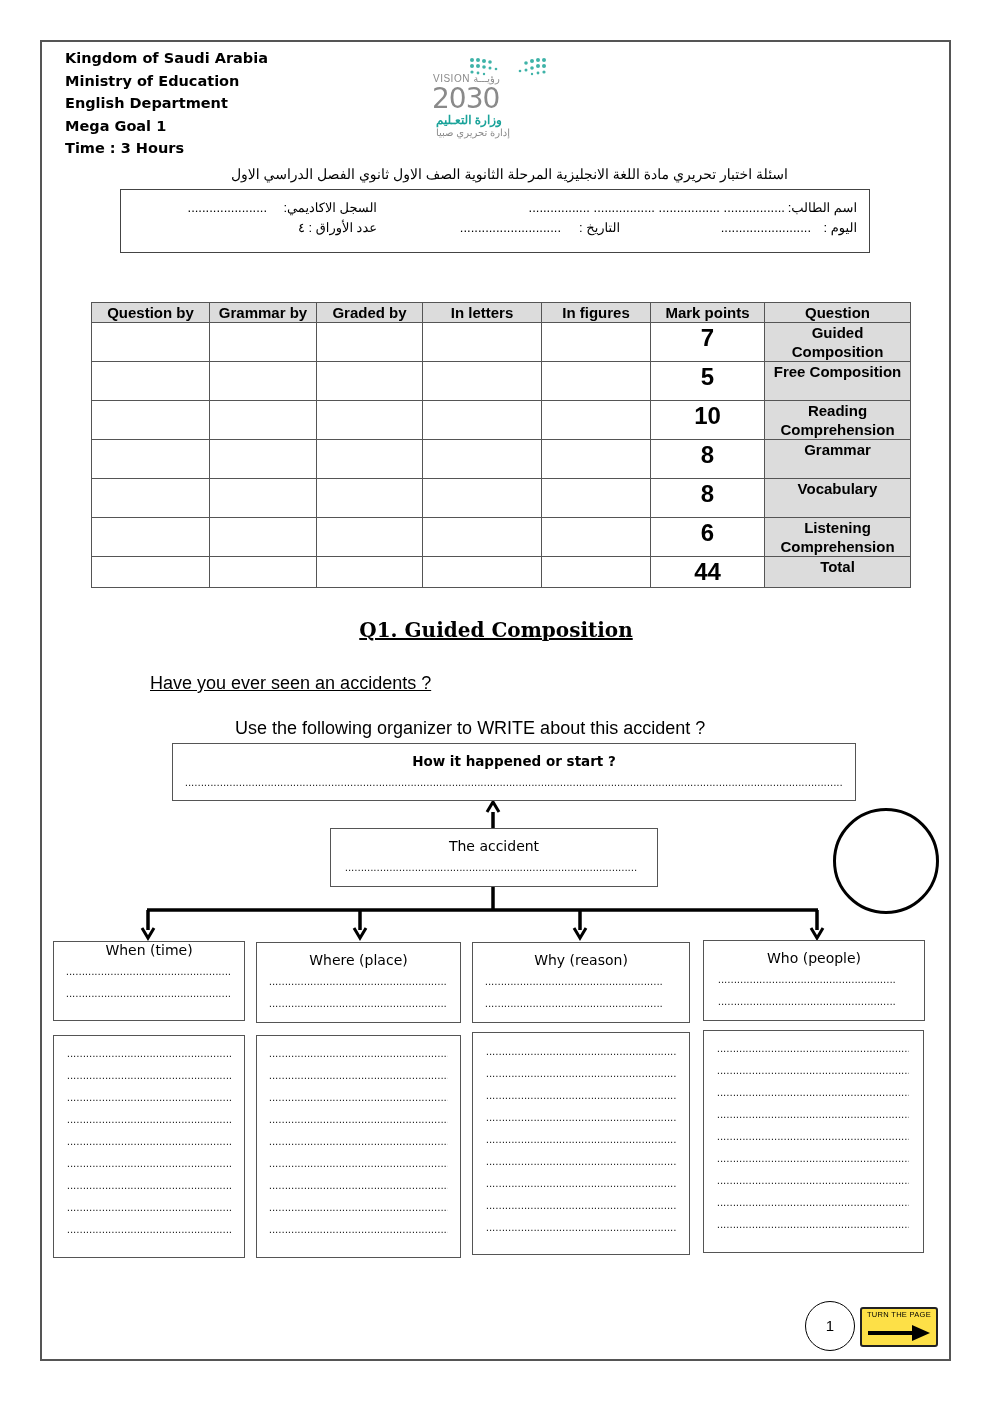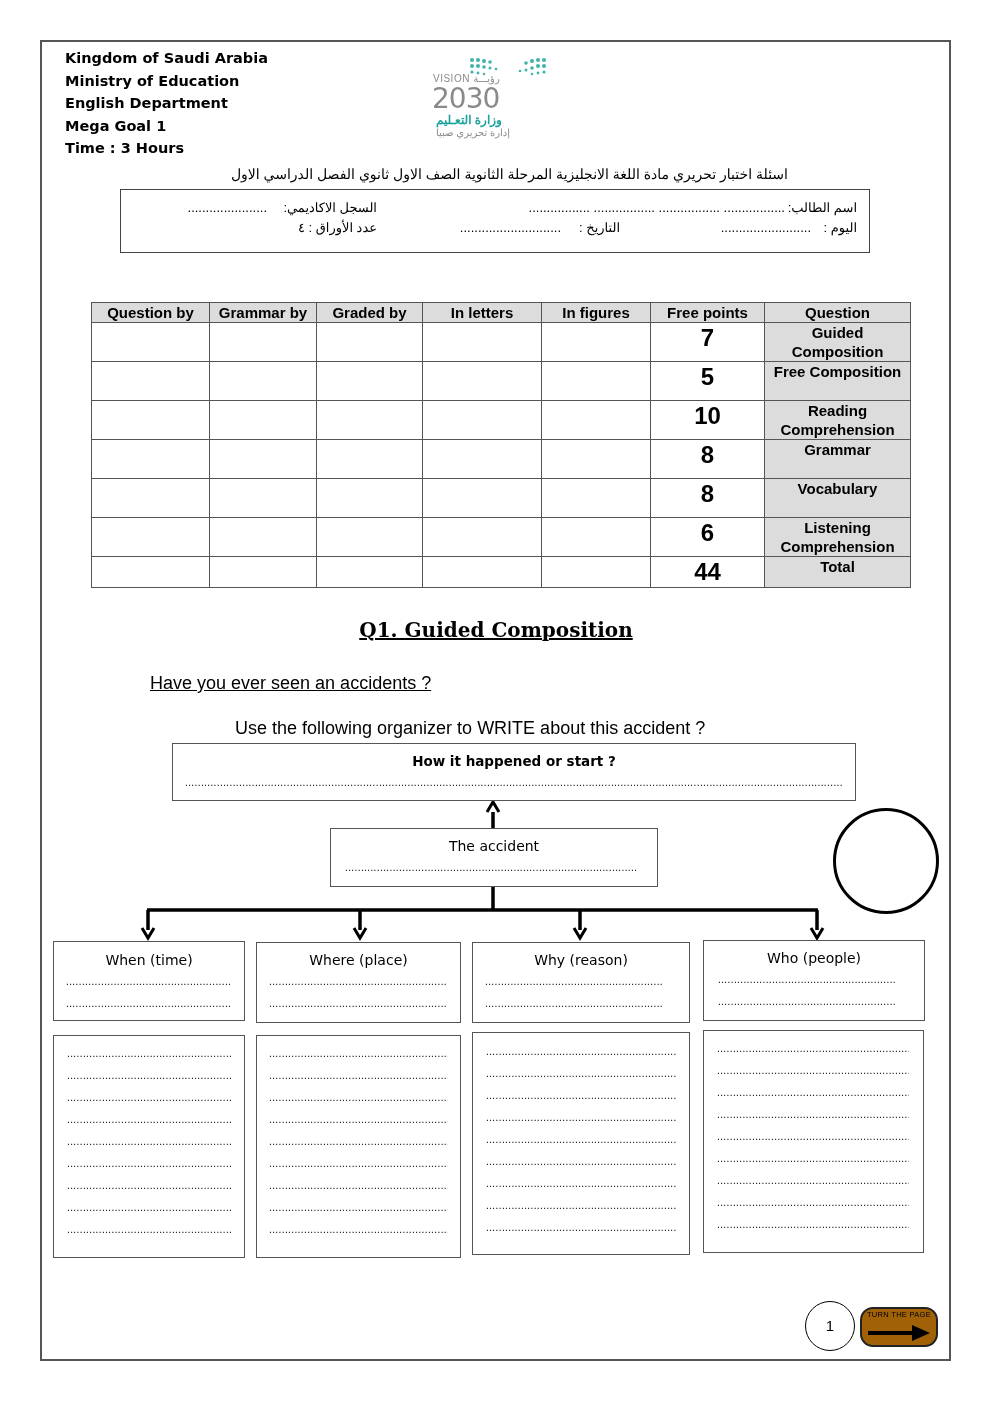--- a/index.html
+++ b/index.html
@@ -25,21 +25,21 @@
   .marks-table tr.last td { height: 29px; }
   .q-title { position: absolute; left: 0; width: 992px; top: 618px; text-align: center; font-family: "DejaVu Serif", serif; font-weight: bold; font-size: 20px; text-decoration: underline; }
   .prompt { position: absolute; left: 150px; top: 673px; font-size: 18px; text-decoration: underline; }
   .instruction { position: absolute; left: 235px; top: 718px; font-size: 18px; white-space: nowrap; }
   .box { position: absolute; border: 1.5px solid #555; box-sizing: border-box; background: #fff; }
   .box .label { text-align: center; font-family: "DejaVu Sans", sans-serif; font-size: 14px; }
   .dots-line { overflow: hidden; white-space: nowrap; font-size: 10px; letter-spacing: 0.4px; line-height: 12px; color: #000; }
   .top-box .label { font-weight: bold; font-size: 13.5px; margin-top: 9px; }
   .circle { position: absolute; left: 833px; top: 808px; width: 106px; height: 106px; border: 3px solid #000; border-radius: 50%; box-sizing: border-box; }
   .page-num { position: absolute; left: 805px; top: 1301px; width: 50px; height: 50px; border: 1.5px solid #000; border-radius: 50%; box-sizing: border-box; text-align: center; line-height: 48px; font-size: 15px; }
-  .turn-sign { position: absolute; left: 860px; top: 1307px; width: 78px; height: 40px; background: #a16207; border: 2px solid #222; border-radius: 13px; box-sizing: border-box; }
+  .turn-sign { position: absolute; left: 860px; top: 1307px; width: 78px; height: 40px; background: #fde047; border: 2px solid #222; border-radius: 3px; box-sizing: border-box; }
   .turn-sign .t { position: absolute; left: 0; top: 1px; width: 100%; text-align: center; font-size: 7.5px; letter-spacing: 0.3px; }
   svg.connectors { position: absolute; left: 0; top: 0; }
 </style>
 </head>
 <body>
 
 <div class="page-border"></div>
 
 <div class="header-info">
   <div>Kingdom of Saudi Arabia</div>
@@ -108,21 +108,21 @@
       <col style="width:114px">
       <col style="width:146px">
   </colgroup>
   <thead>
     <tr>
       <th>Question by</th>
       <th>Grammar by</th>
       <th>Graded by</th>
       <th>In letters</th>
       <th>In figures</th>
-      <th>Free points</th>
+      <th>Mark points</th>
       <th>Question</th>
     </tr>
   </thead>
   <tbody>
     <tr>
       <td></td>
         <td></td>
         <td></td>
         <td></td>
         <td></td>
@@ -215,21 +215,21 @@
 </div>
 
 <div class="box" style="left:330px; top:828px; width:328px; height:59px;">
   <div class="label" style="margin-top:9px;">The accident</div>
   <div class="dots-line" style="margin:8px 14px 0 14px;">............................................................................................</div>
 </div>
 
 <div class="circle"></div>
 
 <div class="box" style="left:53px; top:941px; width:192px; height:80px;">
-  <div class="label" style="margin-top:10px;">When (time)</div>
+  <div class="label" style="margin-top:0;">When (time)</div>
   <div class="dots-line" style="margin:8px 12px 0 12px;">........................................................</div>
   <div class="dots-line" style="margin:10px 12px 0 12px;">........................................................</div>
 </div>
 <div class="box" style="left:256px; top:942px; width:205px; height:81px;">
   <div class="label" style="margin-top:9px;">Where (place)</div>
   <div class="dots-line" style="margin:8px 12px 0 12px;">........................................................</div>
   <div class="dots-line" style="margin:10px 12px 0 12px;">........................................................</div>
 </div>
 <div class="box" style="left:472px; top:942px; width:218px; height:81px;">
   <div class="label" style="margin-top:9px;">Why (reason)</div>

